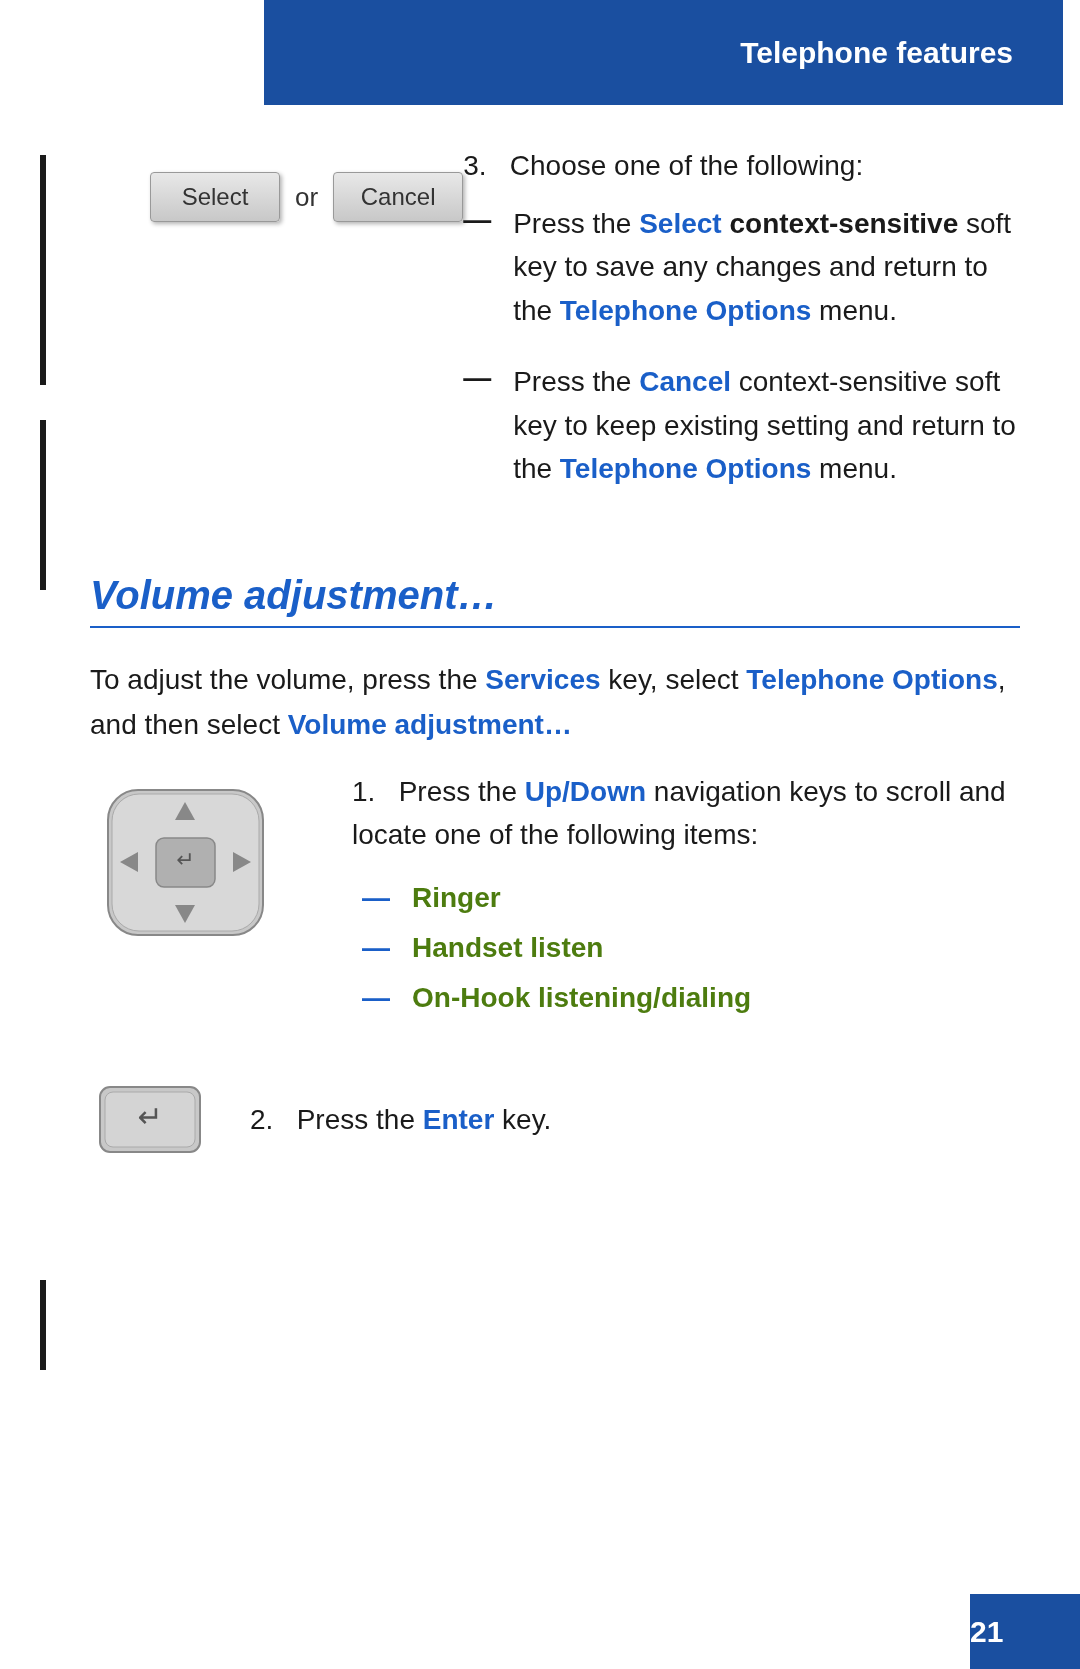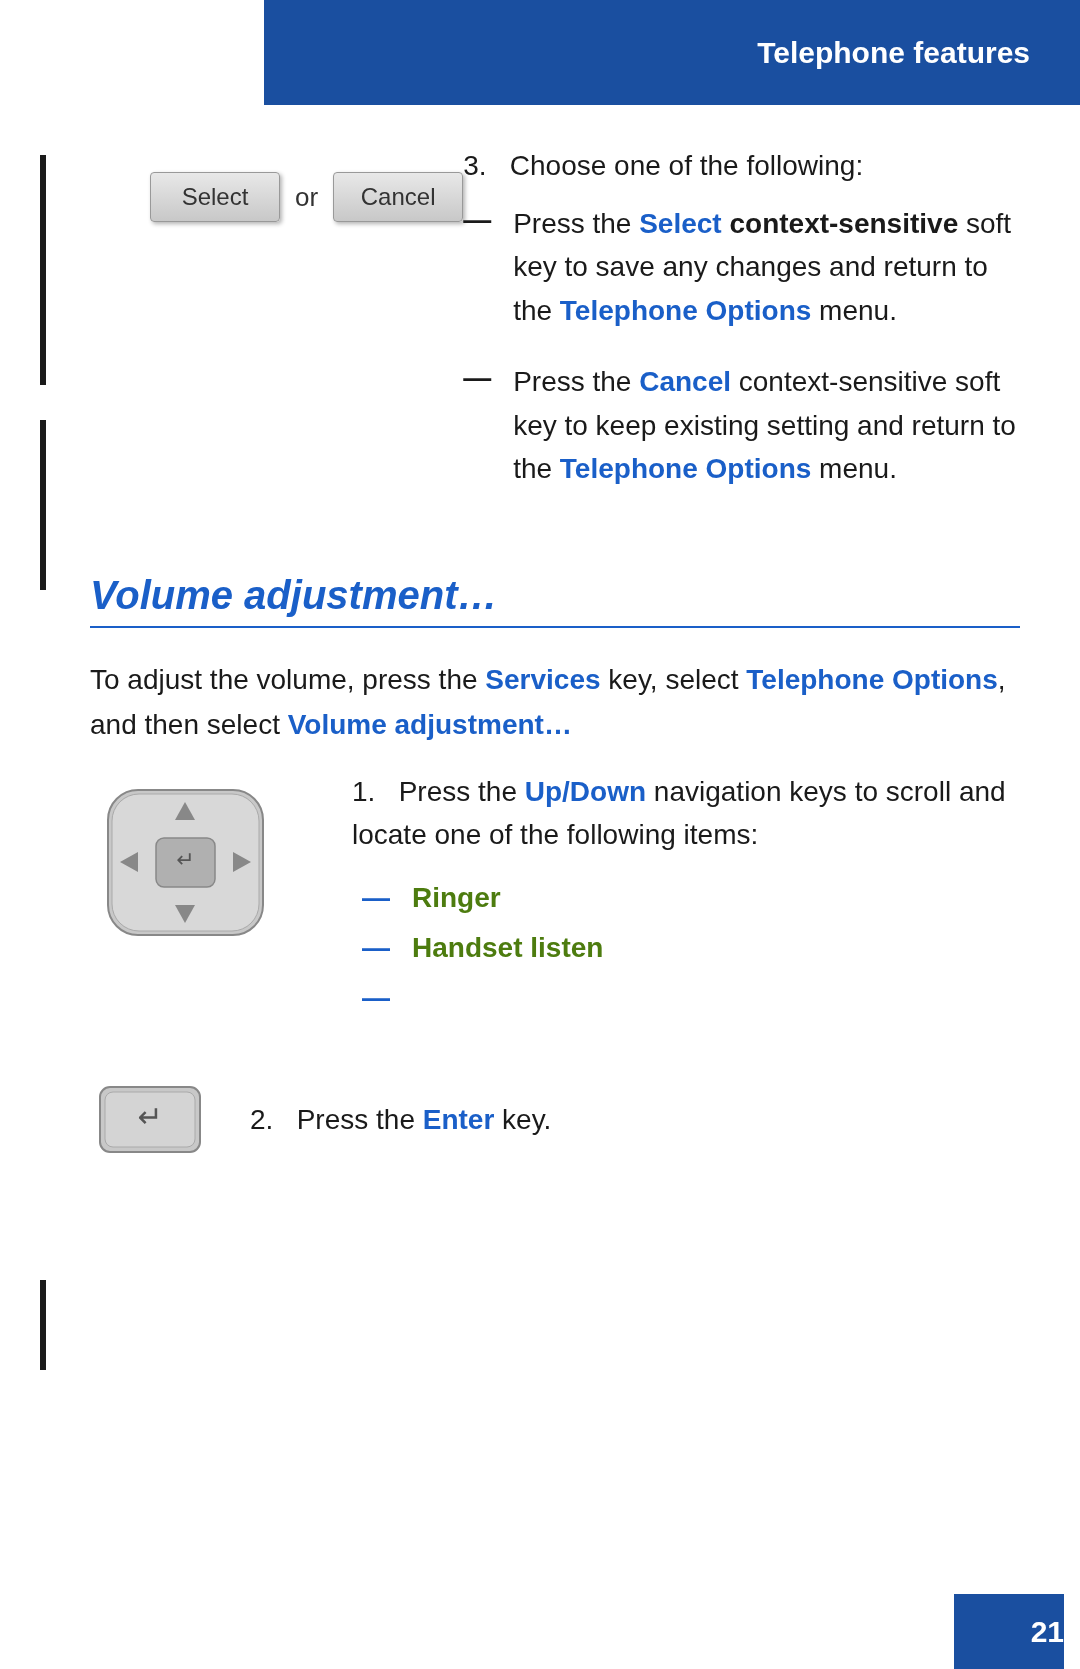--- a/index.html
+++ b/index.html
@@ -13,21 +13,21 @@
       color: #1a1a1a;
       position: relative;
       overflow: hidden;
     }
 
     
     .header-bar {
       position: absolute;
       top: 0;
       left: 264px;
-      right: 0;
+      right: 17px;
       height: 105px;
       background: #1a4fa0;
       display: flex;
       align-items: center;
       justify-content: flex-end;
       padding-right: 50px;
     }
 
     .header-title {
       color: #ffffff;
@@ -225,27 +225,27 @@
       min-width: 120px;
       display: flex;
       justify-content: center;
       align-items: center;
     }
 
     
     .page-footer {
       position: absolute;
       bottom: 0;
-      right: 16px;
+      right: 0;
       width: 110px;
       height: 75px;
       background: #1a4fa0;
       display: flex;
       align-items: center;
-      justify-content: flex-end;
+      justify-content: flex-start;
     }
 
     .page-number {
       color: #ffffff;
       font-size: 30px;
       font-weight: bold;
     }
 
     
     .left-bar-3 {
@@ -340,20 +340,21 @@
         <div class="list-bullet">
           <span class="list-dash">—</span>
           <span class="list-label">Ringer</span>
         </div>
         <div class="list-bullet">
           <span class="list-dash">—</span>
           <span class="list-label">Handset listen</span>
         </div>
         <div class="list-bullet">
           <span class="list-dash">—</span>
+          <span class="list-label">On-Hook listening/dialing</span>
         </div>
       </div>
     </div>
   </div>
 
   <div class="enter-key-section">
     <div class="enter-key-img">
       <svg width="110" height="75" viewBox="0 0 110 75" xmlns="http://www.w3.org/2000/svg">
         <rect x="5" y="5" width="100" height="65" rx="10" ry="10" fill="#c8c8c8" stroke="#888" stroke-width="2"></rect>
         <rect x="10" y="10" width="90" height="55" rx="8" ry="8" fill="#d4d4d4" stroke="#aaa" stroke-width="1"></rect>

